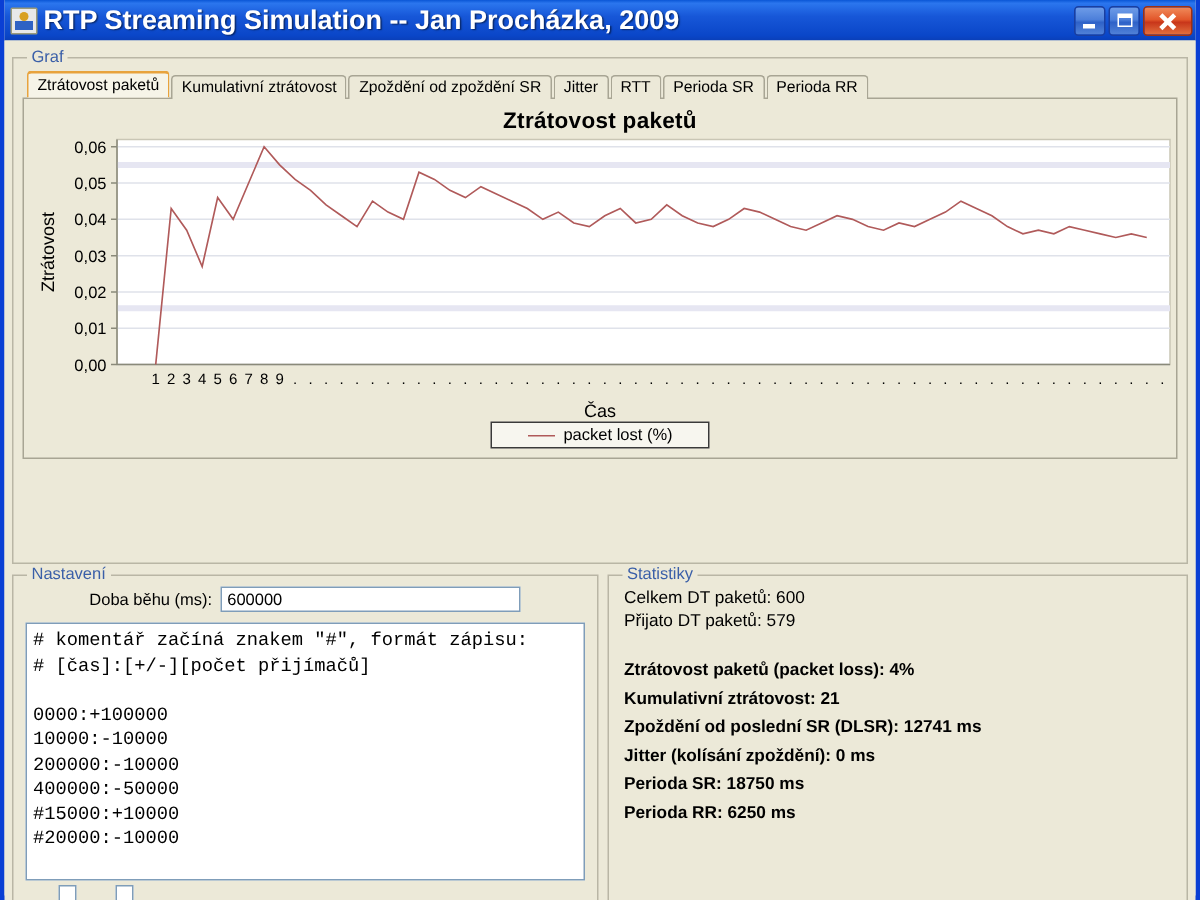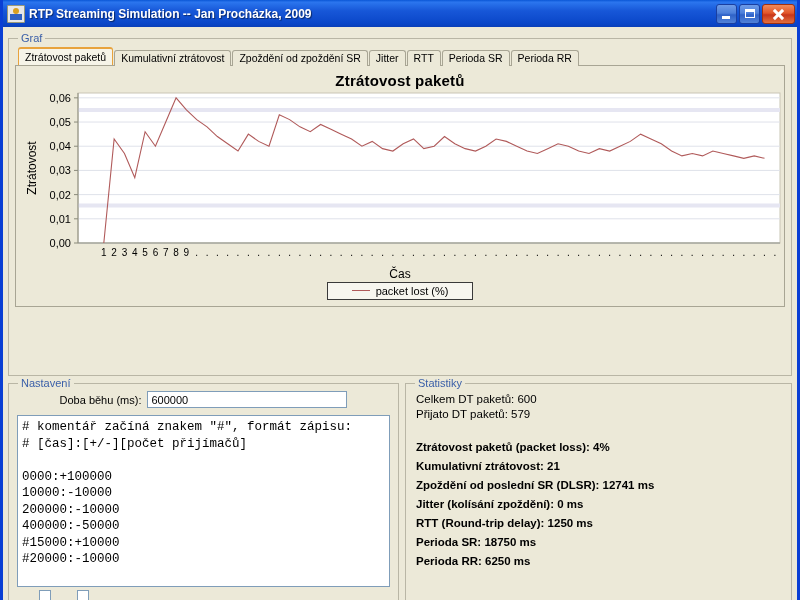--- a/index.html
+++ b/index.html
@@ -30,21 +30,21 @@
   }
   .tb-icon:before{
     content:"";position:absolute;left:2px;top:8px;width:12px;height:6px;
     background:#2f62c4;
   }
   .tb-icon:after{
     content:"";position:absolute;left:5px;top:2px;width:6px;height:6px;
     background:#d8a020;border-radius:50%;
   }
   .tb-title{
-    color:#fff;font-weight:bold;font-size:12px;
+    color:#fff;font-weight:bold;font-size:18px;
     text-shadow:1px 1px 1px rgba(0,0,0,.5);
     white-space:nowrap;flex:1 1 auto;letter-spacing:0px;
   }
   .tb-btns{display:flex;gap:2px;align-items:center;}
   .tb-btn{
     width:21px;height:20px;border:1px solid #1a3fa0;border-radius:3px;
     position:relative;box-sizing:border-box;
     background:linear-gradient(180deg,#6e9ce8 0%,#4c7fda 45%,#2f62c8 55%,#5182d8 100%);
   }
   .tb-btn.close{
@@ -334,21 +334,20 @@
       <div class="tborder stat">
         <span class="tlabel">Statistiky</span>
 
         <div class="stat-plain">Celkem DT paketů: 600</div>
         <div class="stat-plain">Přijato DT paketů: 579</div>
         <div class="stat-gap"></div>
         <div class="stat-bold">Ztrátovost paketů (packet loss): 4%</div>
         <div class="stat-bold">Kumulativní ztrátovost: 21</div>
         <div class="stat-bold">Zpoždění od poslední SR (DLSR): 12741 ms</div>
         <div class="stat-bold">Jitter (kolísání zpoždění): 0 ms</div>
-        <div class="stat-bold">RTT (Round-trip delay): 1250 ms</div>
         <div class="stat-bold">Perioda SR: 18750 ms</div>
         <div class="stat-bold">Perioda RR: 6250 ms</div>
       </div>
     </div>
 
     <div class="bottombar">
       <div class="btn">Doba</div>
       <span class="plabel">Perioda grafu:</span>
       <span class="caretwrap">
         <span class="txtfield txt-perioda">500</span>

